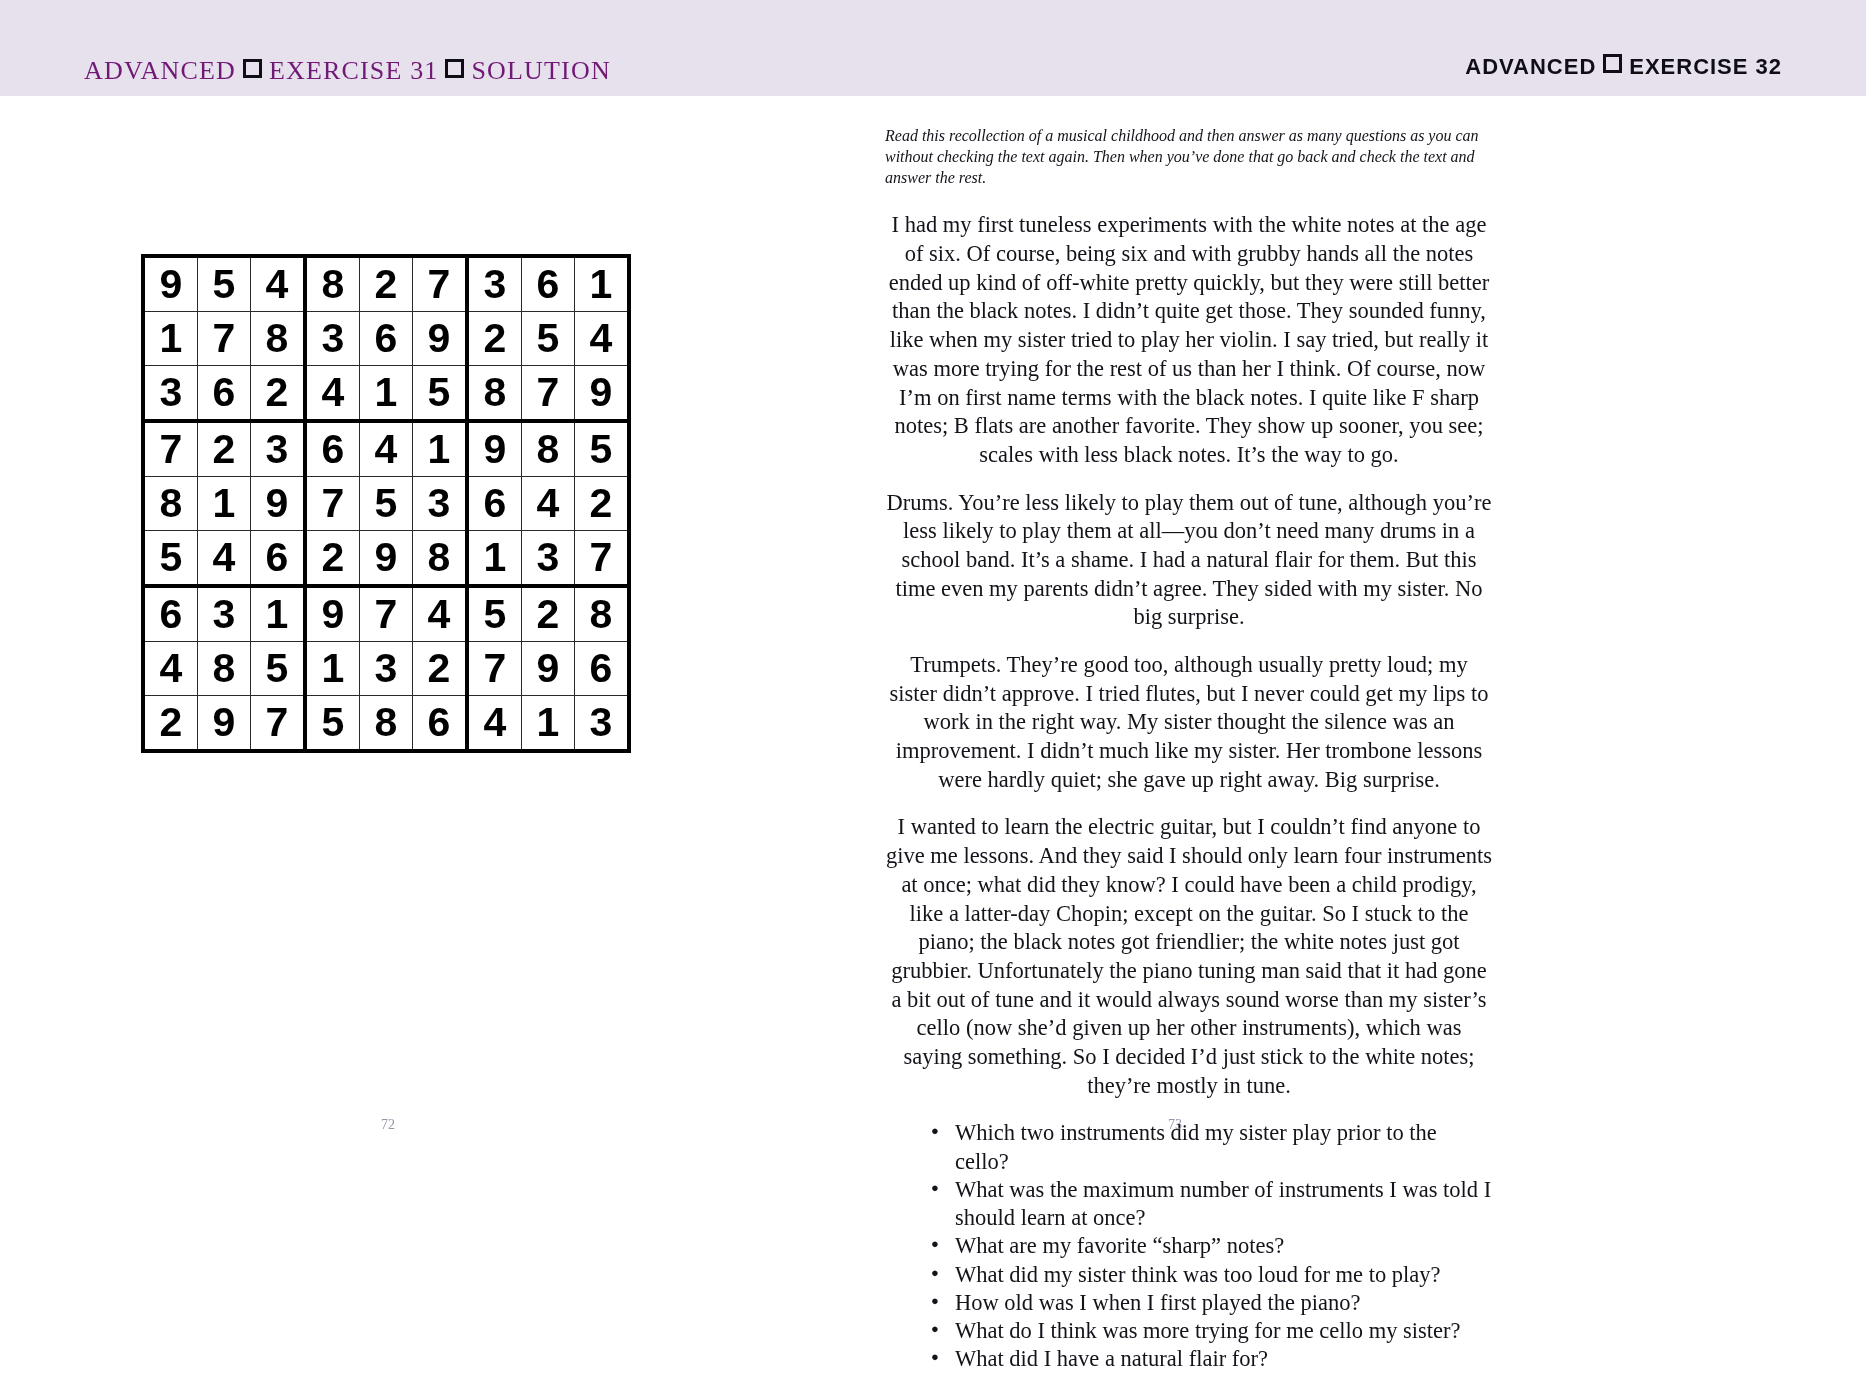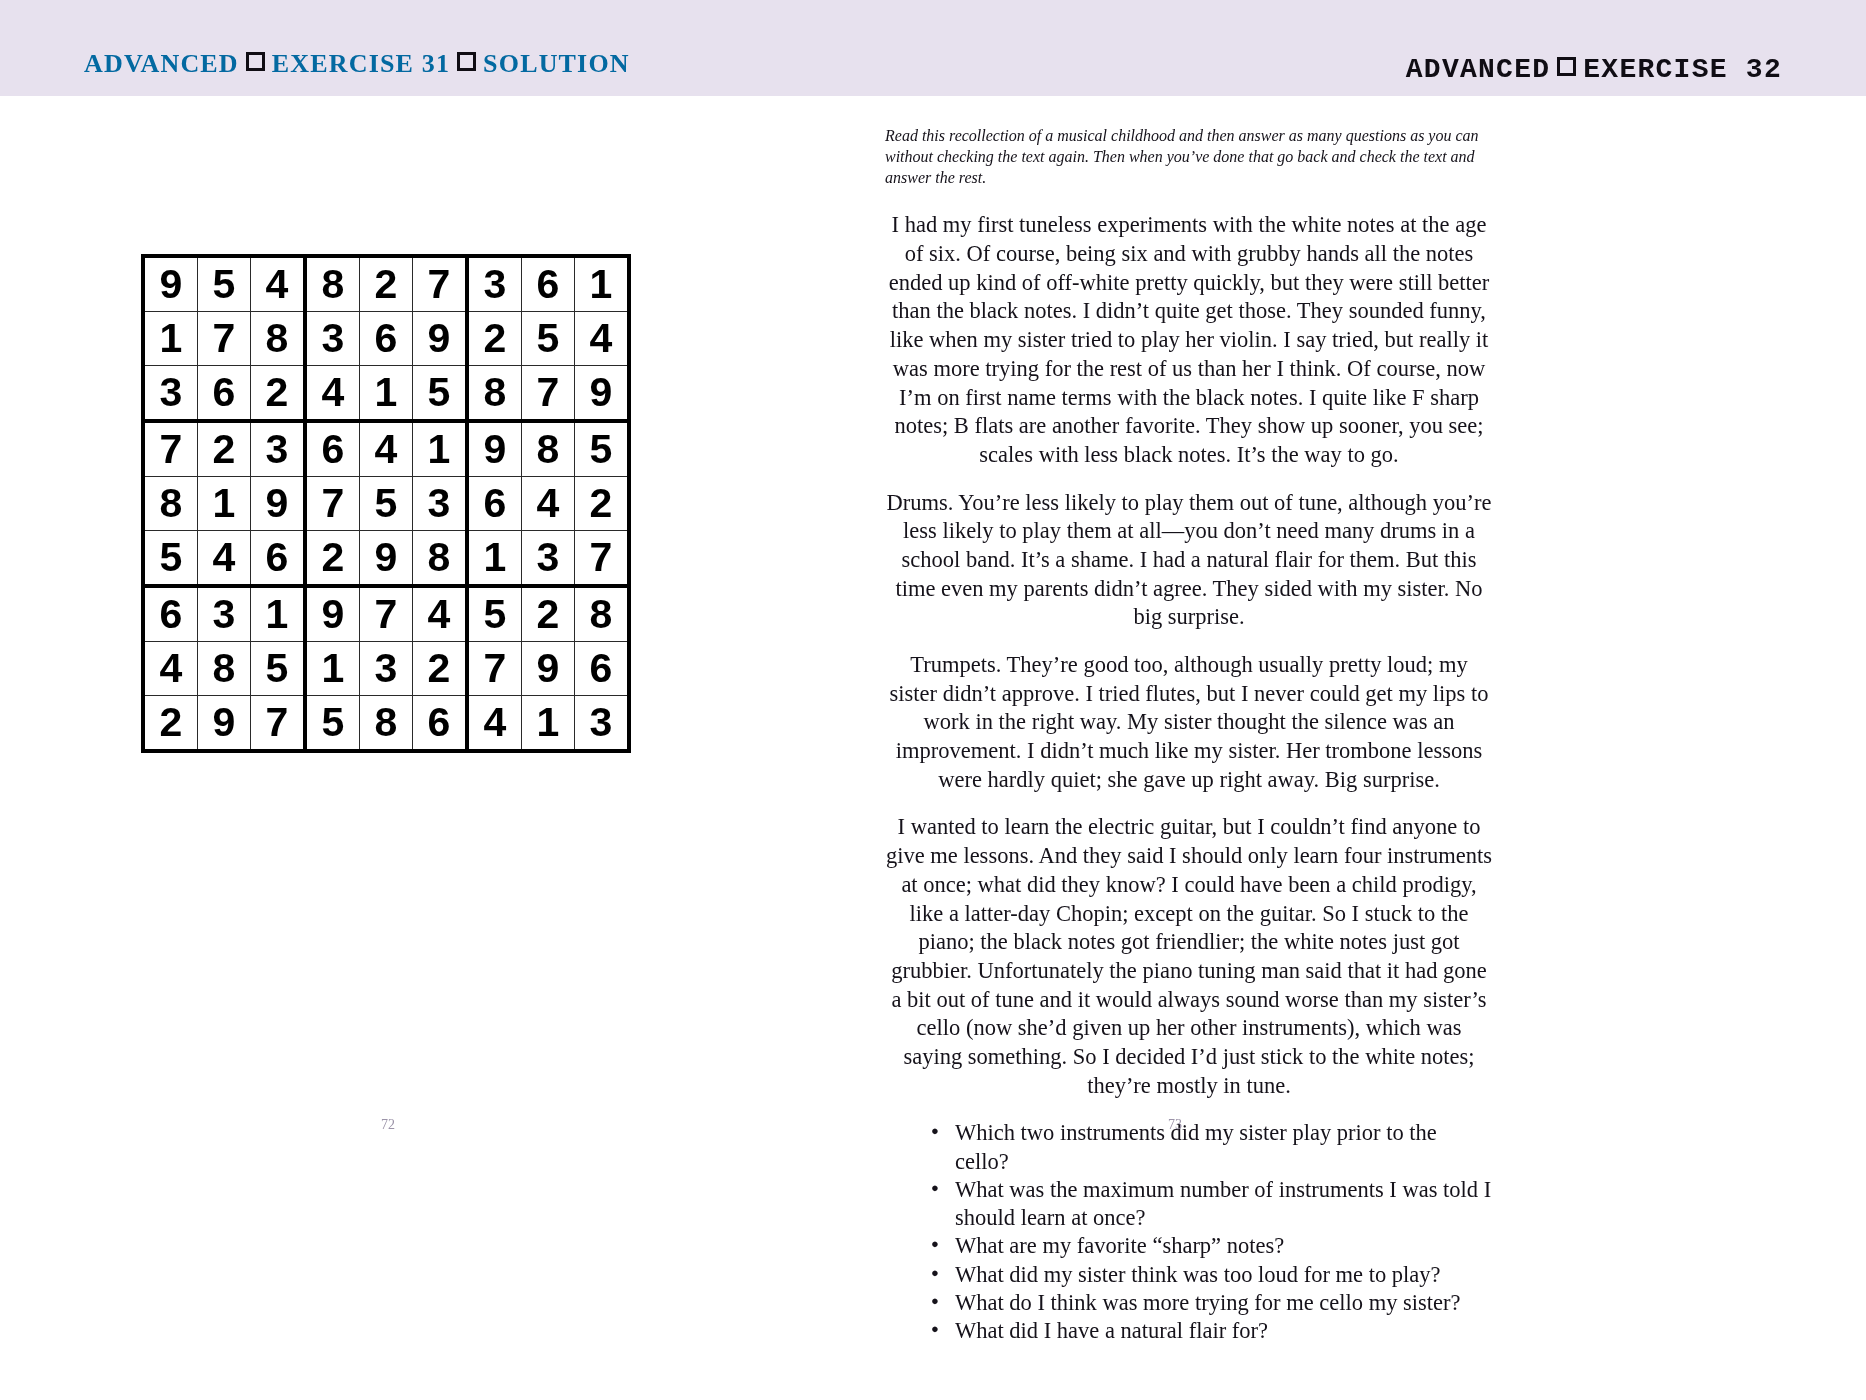--- a/index.html
+++ b/index.html
@@ -20,37 +20,37 @@
     position: absolute;
     left: 0;
     top: 0;
     width: 1866px;
     height: 96px;
     background: #e7e1ee;
   }
   .header-left {
     position: absolute;
     left: 84px;
-    top: 49px;
+    top: 56px;
     font-size: 26px;
     letter-spacing: 0.045em;
-    color: #0369a1;
-    font-weight: 700;
+    color: #701a75;
+    font-weight: 400;
     font-family: "Liberation Serif", "DejaVu Serif", serif;
     white-space: nowrap;
   }
   .header-right {
     position: absolute;
     right: 84px;
     top: 54px;
-    font-size: 28px;
+    font-size: 22px;
     letter-spacing: 0.045em;
     color: #100d14;
     font-weight: 700;
-    font-family: Liberation Mono, monospace;
+    font-family: Liberation Sans, sans-serif;
     white-space: nowrap;
   }
   .hdr-sq {
     display: inline-block;
     width: 13px;
     height: 13px;
     border: 3px solid #100d14;
     margin: 0 7px 0 7px;
     position: relative;
     top: -1px;
@@ -281,20 +281,21 @@
         <p class="body">I had my first tuneless experiments with the white notes at the age of six. Of course, being six and with grubby hands all the notes ended up kind of off-white pretty quickly, but they were still better than the black notes. I didn’t quite get those. They sounded funny, like when my sister tried to play her violin. I say tried, but really it was more trying for the rest of us than her I think. Of course, now I’m on first name terms with the black notes. I quite like F sharp notes; B flats are another favorite. They show up sooner, you see; scales with less black notes. It’s the way to go.</p>
         <p class="body">Drums. You’re less likely to play them out of tune, although you’re less likely to play them at all—you don’t need many drums in a school band. It’s a shame. I had a natural flair for them. But this time even my parents didn’t agree. They sided with my sister. No big surprise.</p>
         <p class="body">Trumpets. They’re good too, although usually pretty loud; my sister didn’t approve. I tried flutes, but I never could get my lips to work in the right way. My sister thought the silence was an improvement. I didn’t much like my sister. Her trombone lessons were hardly quiet; she gave up right away. Big surprise.</p>
         <p class="body">I wanted to learn the electric guitar, but I couldn’t find anyone to give me lessons. And they said I should only learn four instruments at once; what did they know? I could have been a child prodigy, like a latter-day Chopin; except on the guitar. So I stuck to the piano; the black notes got friendlier; the white notes just got grubbier. Unfortunately the piano tuning man said that it had gone a bit out of tune and it would always sound worse than my sister’s cello (now she’d given up her other instruments), which was saying something. So I decided I’d just stick to the white notes; they’re mostly in tune.</p>
       </div>
     <ul class="questions" id="questions">
         <li>Which two instruments did my sister play prior to the cello?</li>
         <li>What was the maximum number of instruments I was told I should learn at once?</li>
         <li>What are my favorite “sharp” notes?</li>
         <li>What did my sister think was too loud for me to play?</li>
+        <li>How old was I when I first played the piano?</li>
         <li>What do I think was more trying for me cello my sister?</li>
         <li>What did I have a natural flair for?</li>
       </ul>
   </div>
 </div>
 
 <div class="folio folio-left">72</div>
 <div class="folio folio-right">73</div>
 
 </body></html>

